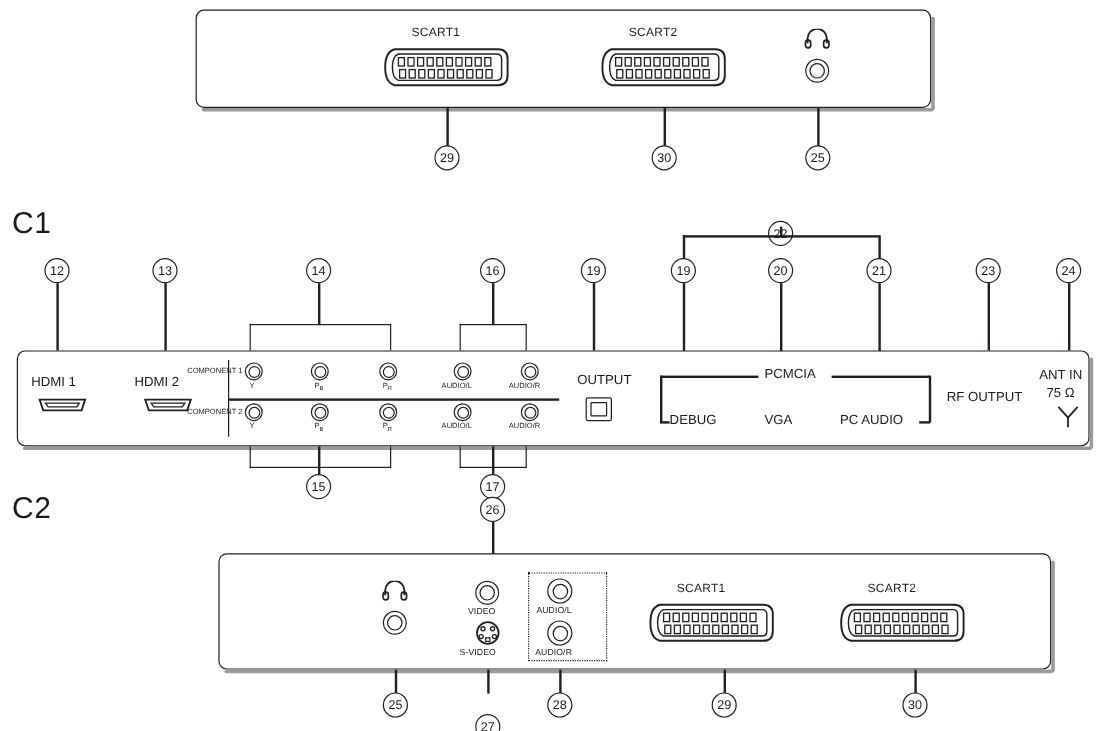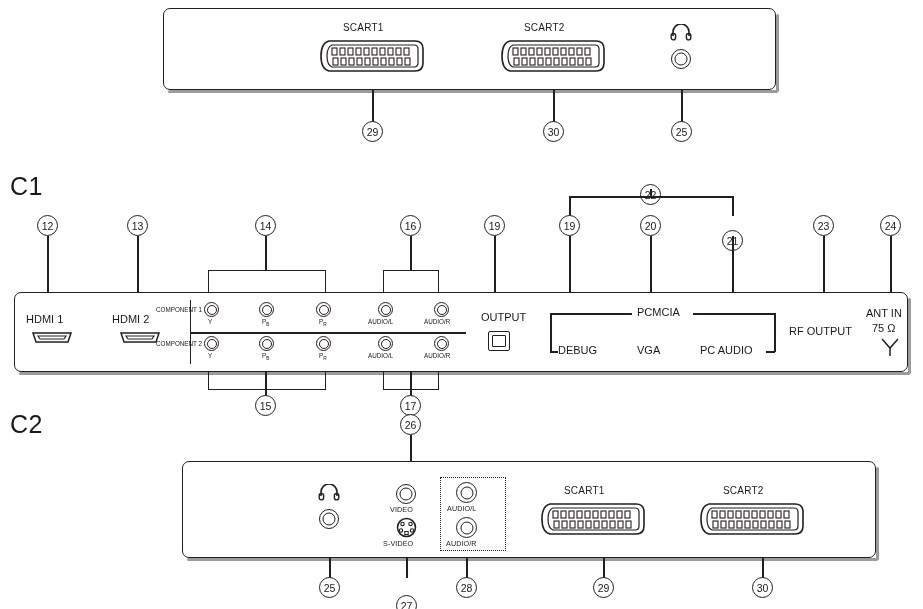--- a/index.html
+++ b/index.html
@@ -132,21 +132,21 @@
 <div class="lead h" data-name="callout-bracket-22" style="left:569px;top:196px;width:164px;"></div>
 <div class="lead v" data-name="callout-lead-22-left" style="left:569px;top:196px;height:20px;"></div>
 <div class="lead v" data-name="callout-lead-22-right" style="left:732px;top:196px;height:20px;"></div>
 
 <div class="callout" data-name="callout-19" style="left:559px;top:215px;">19</div>
 <div class="lead v" data-name="callout-lead-19" style="left:569px;top:236px;height:112px;"></div>
 
 <div class="callout" data-name="callout-20" style="left:640px;top:215px;">20</div>
 <div class="lead v" data-name="callout-lead-20" style="left:650px;top:236px;height:112px;"></div>
 
-<div class="callout" data-name="callout-21" style="left:722px;top:230px;">21</div>
+<div class="callout" data-name="callout-21" style="left:722px;top:215px;">21</div>
 <div class="lead v" data-name="callout-lead-21" style="left:732px;top:236px;height:112px;"></div>
 
 <div class="callout" data-name="callout-23" style="left:813px;top:215px;">23</div>
 <div class="lead v" data-name="callout-lead-23" style="left:823px;top:236px;height:56px;"></div>
 
 <div class="callout" data-name="callout-24" style="left:880px;top:215px;">24</div>
 <div class="lead v" data-name="callout-lead-24" style="left:890px;top:236px;height:56px;"></div>
 
 <div class="panel shadow" data-name="c1-connector-panel" style="left:14px;top:292px;width:894px;height:80px;"></div>
 

